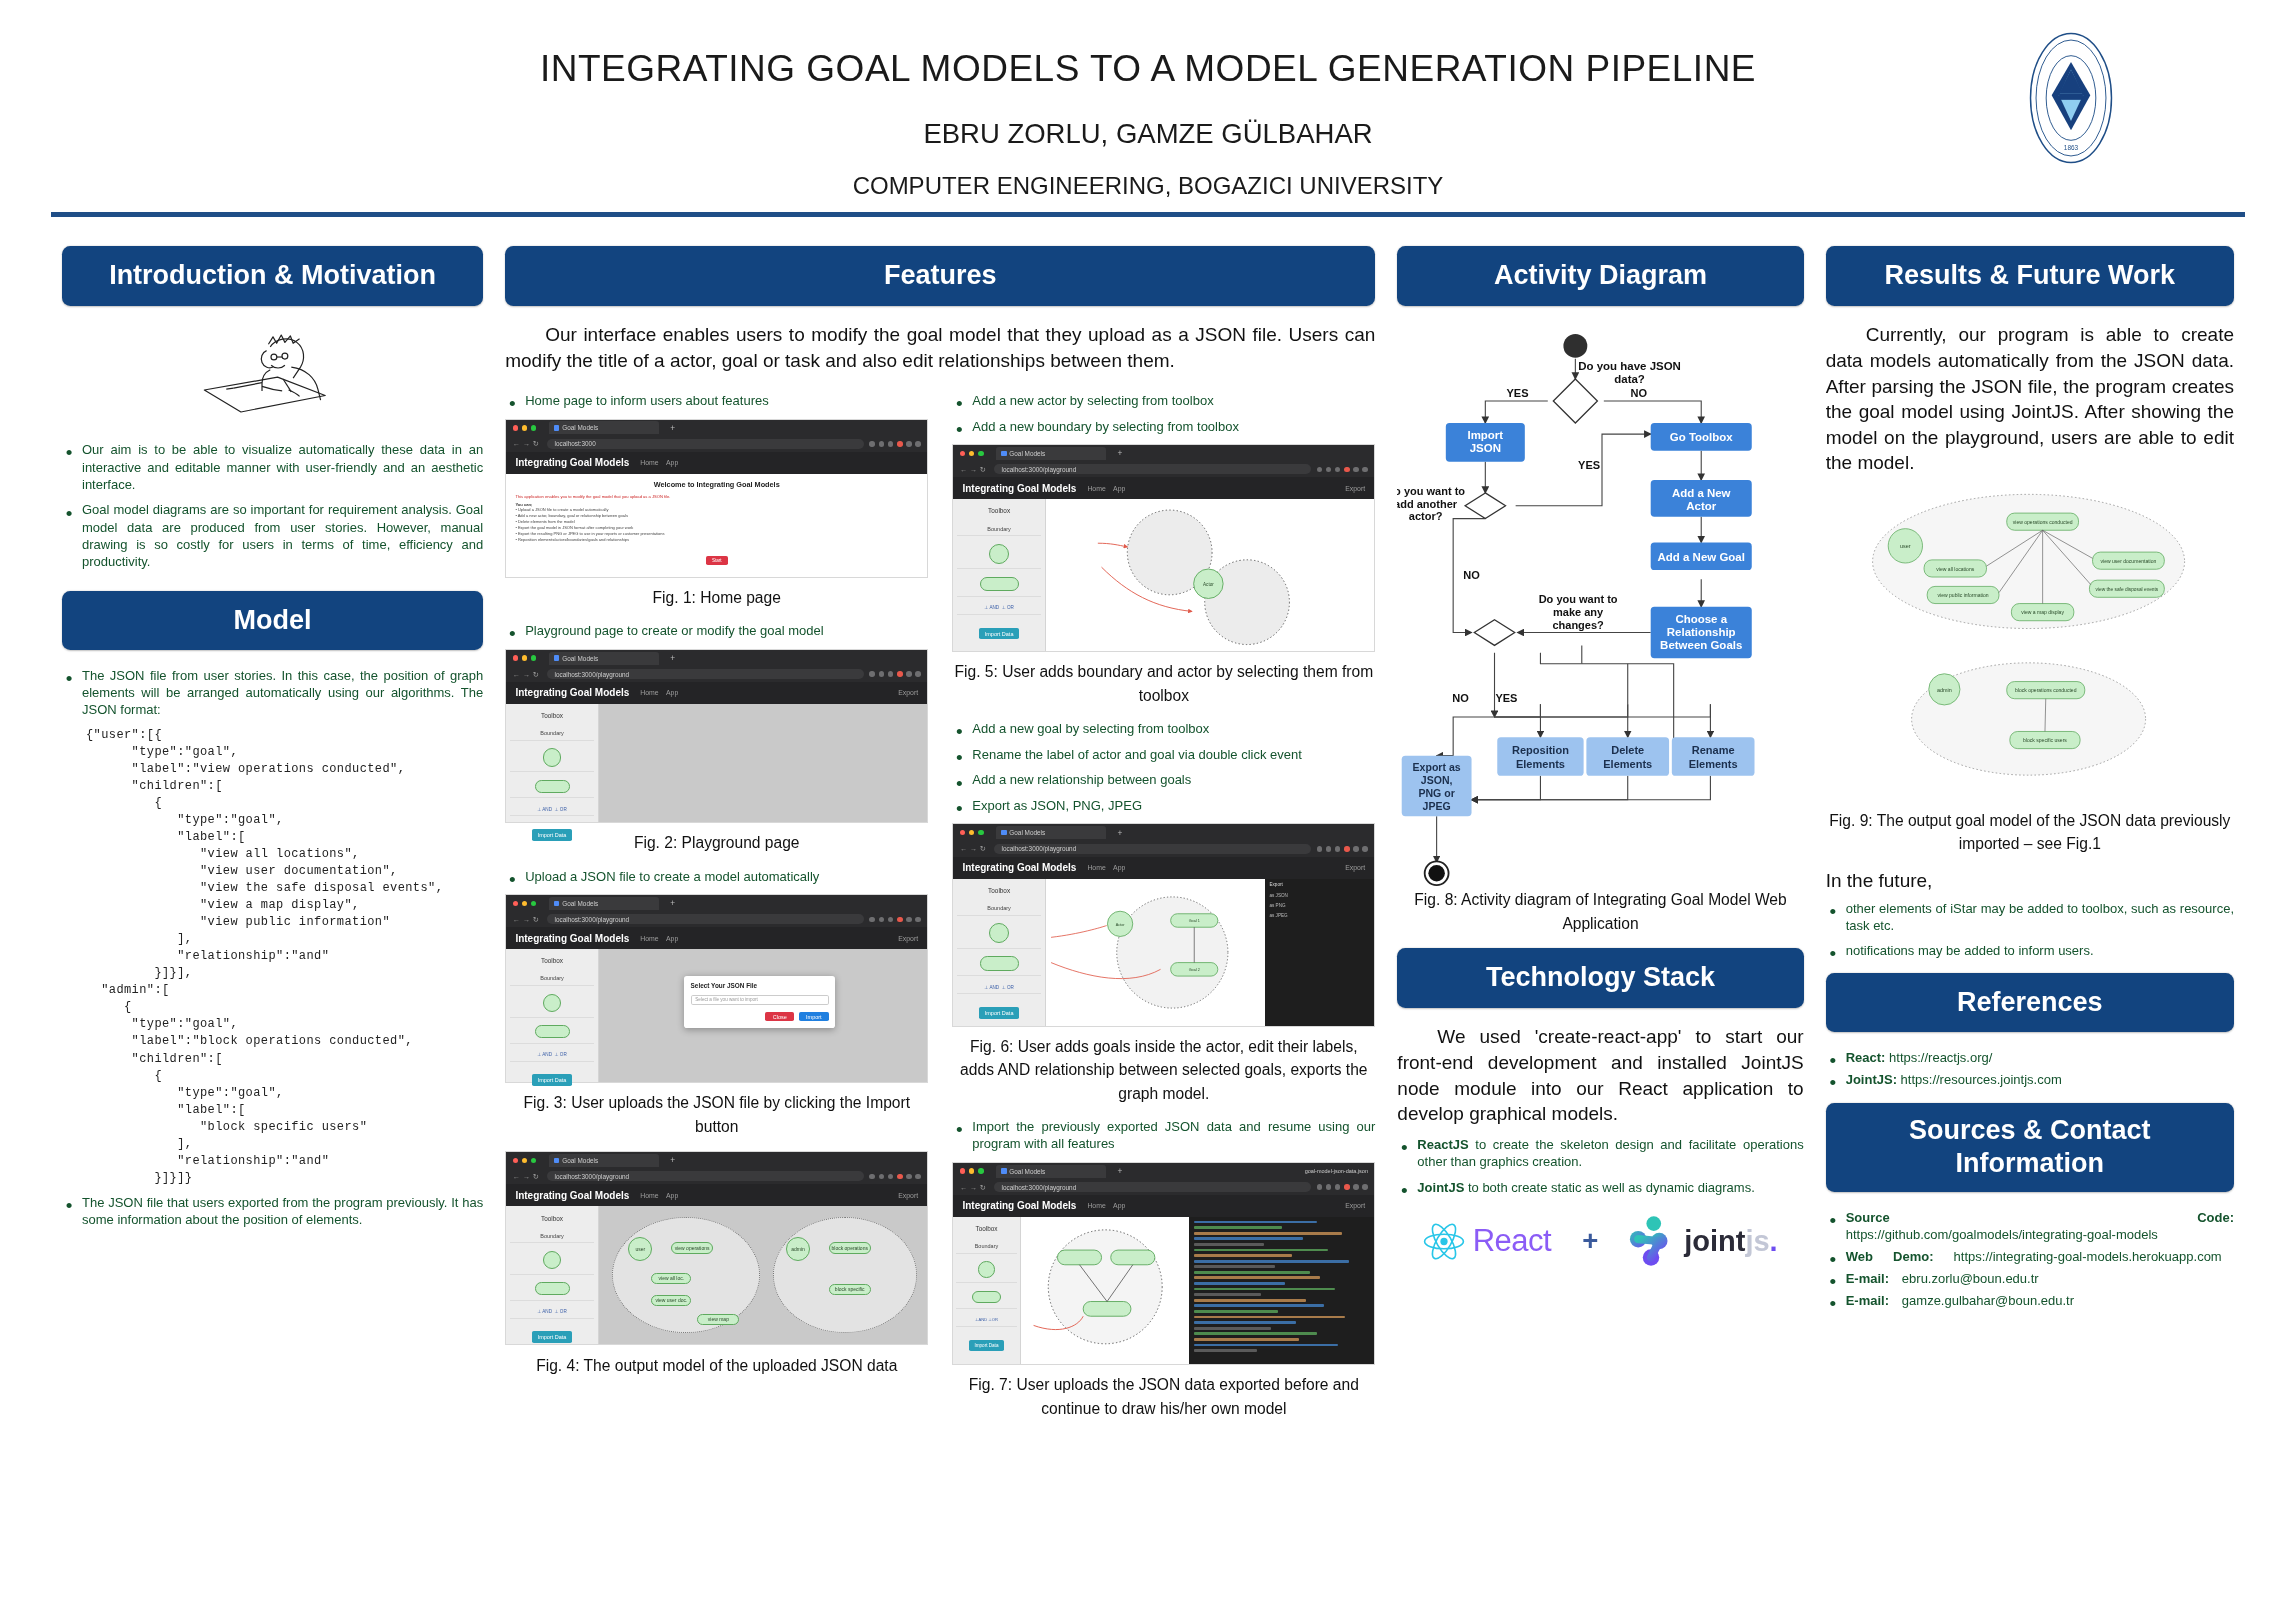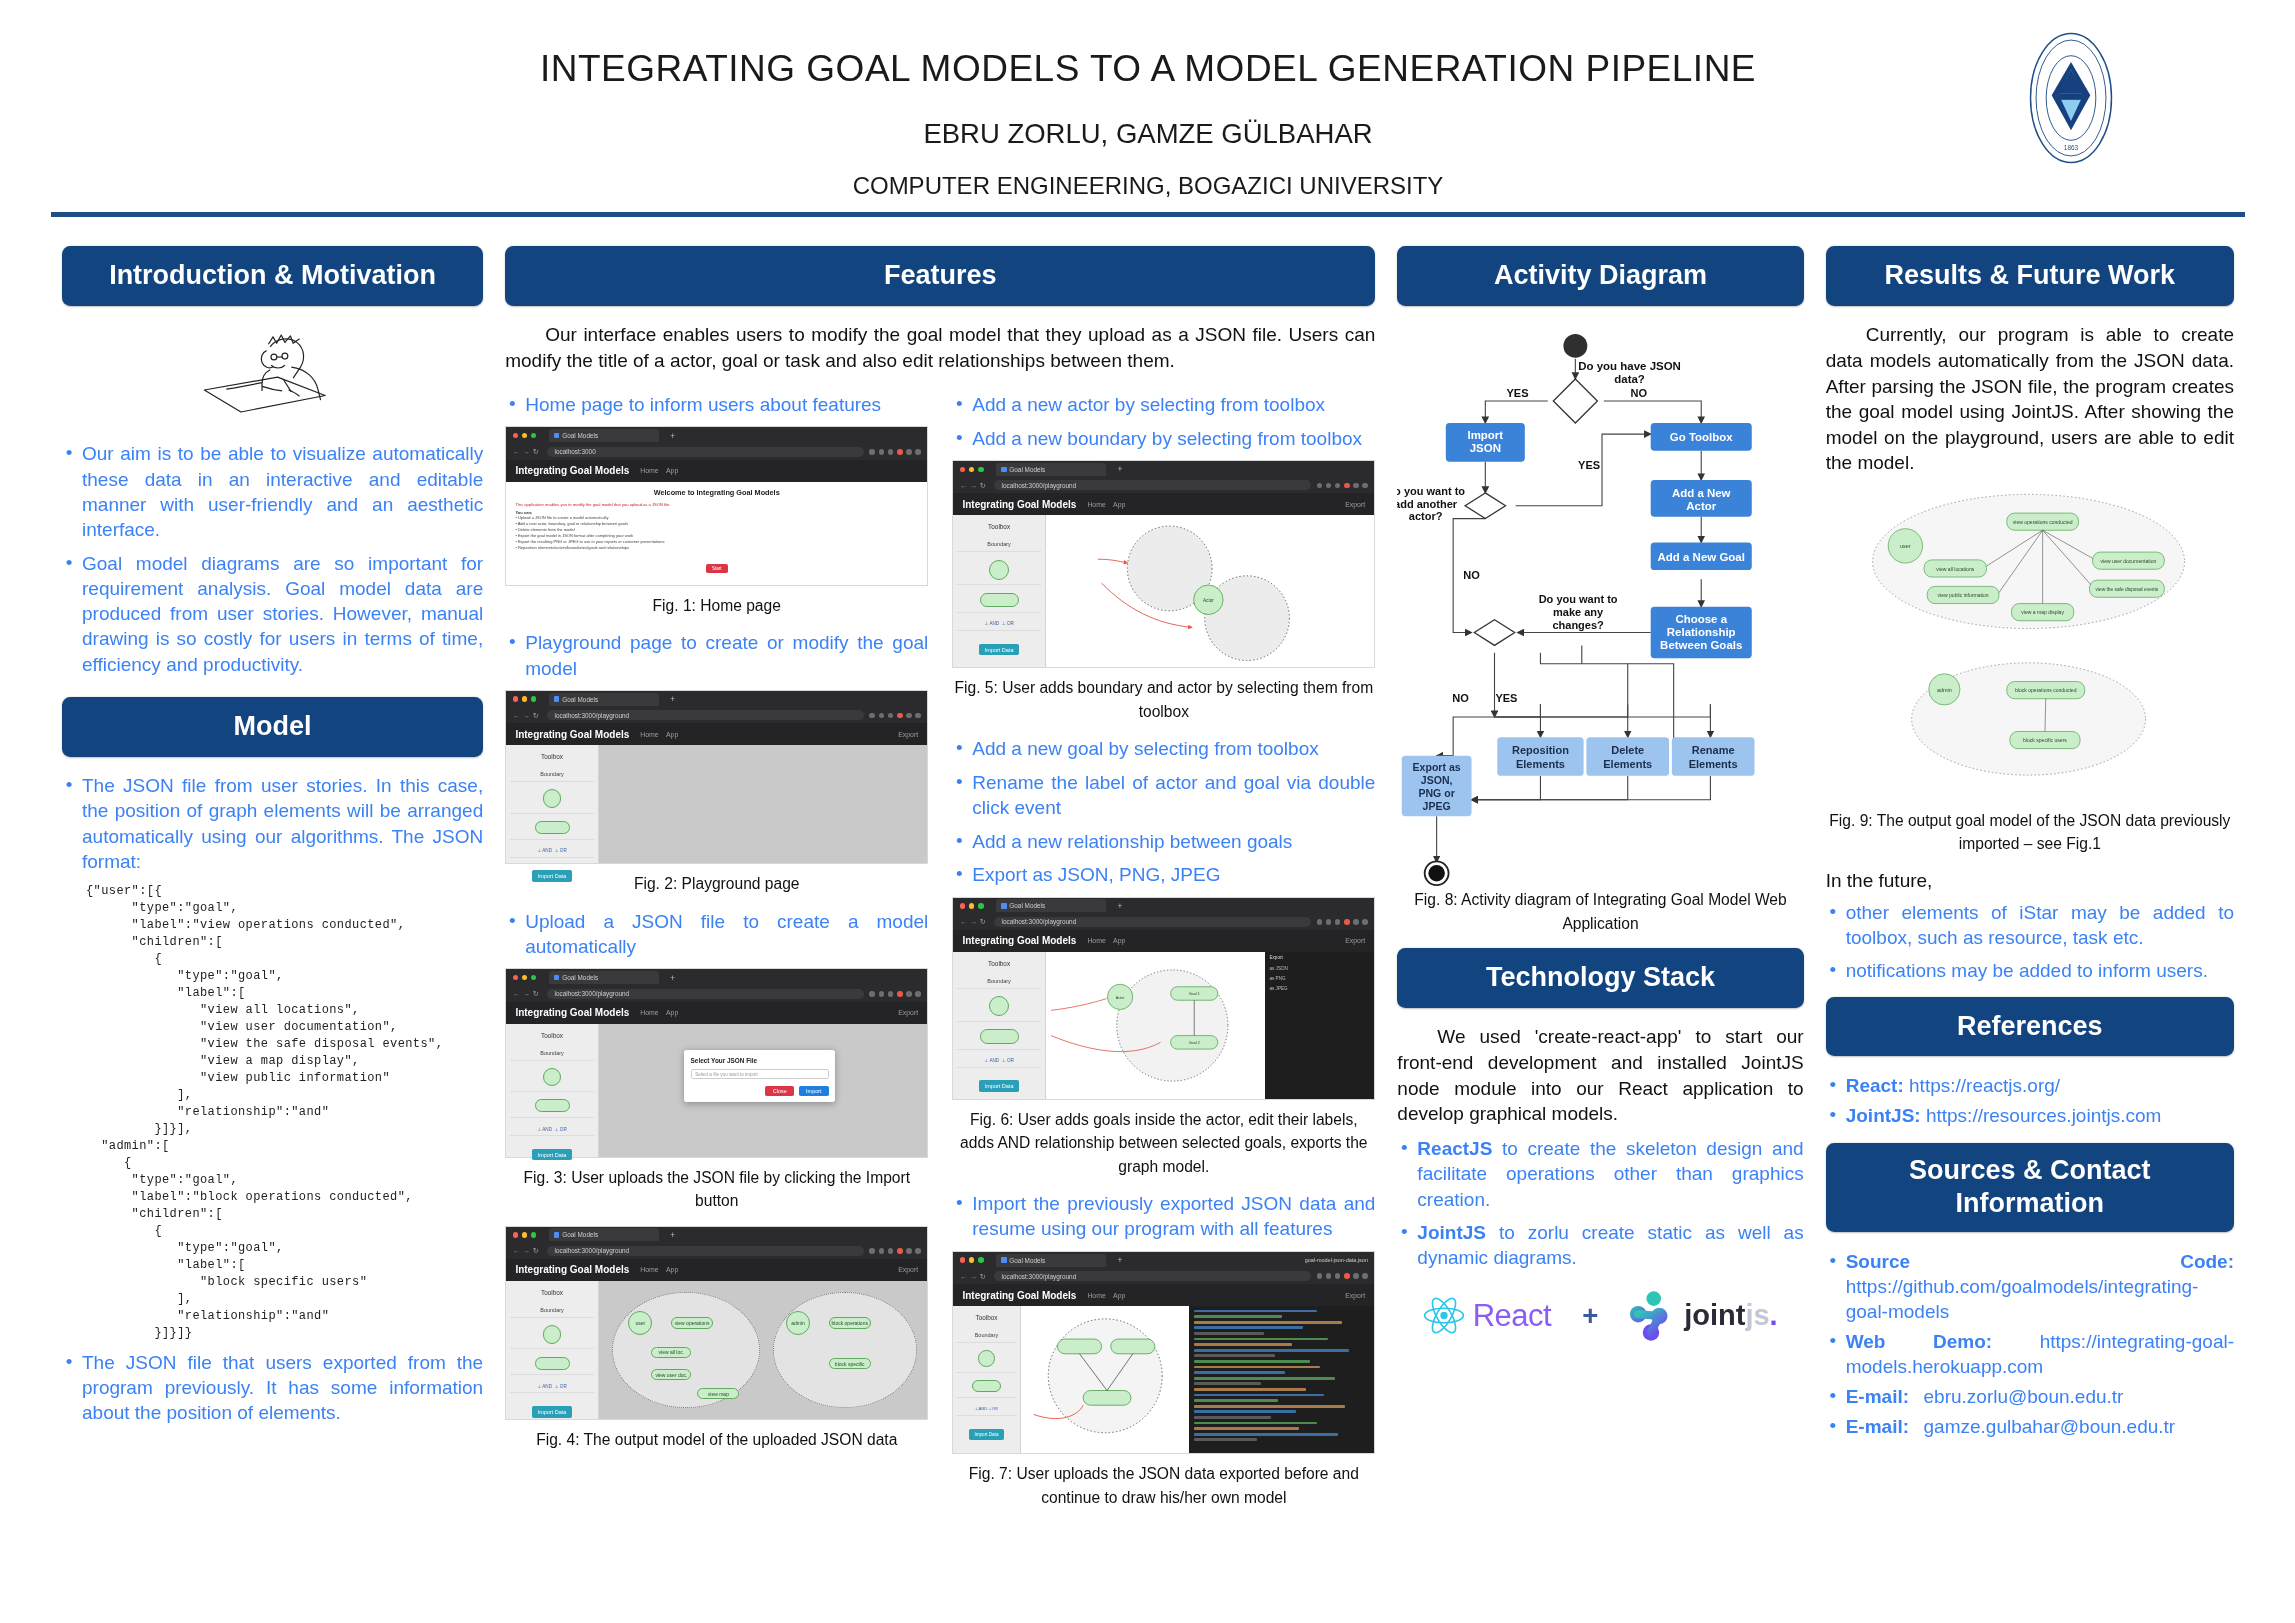--- a/index.html
+++ b/index.html
@@ -56,21 +56,21 @@
 
   
   p.body {
     font-size: 19px; line-height: 1.35; text-align: justify;
     text-indent: 40px; margin-bottom: 9.2px; color: #111;
   }
   p.body.noindent { text-indent: 0; }
   ul.bullets { list-style: none; margin: 5.5px 0 7.3px 0; }
   ul.bullets > li {
     position: relative; padding-left: 20px; margin-bottom: 8.3px;
-    font-size: 19px; line-height: 1.33; text-align: justify; color: #3b82f6;
+    font-size: 13px; line-height: 1.33; text-align: justify; color: #14532d;
   }
   ul.bullets > li::before {
     content: "\2022"; position: absolute; left: 3.7px; top: -0.9px; font-size: 19px;
   }
   ul.bullets.tight > li { margin-bottom: 4.6px; }
   .caption {
     font-size: 15.6px; text-align: center; line-height: 1.5;
     margin: 8.3px 0 13px 0; color: #111;
   }
   .fig-wrap { margin: 9.2px 0 0 0; }
@@ -854,21 +854,21 @@
         </svg>
       </div>
       <div class="caption" style="margin-top:-22px;">Fig. 8: Activity diagram of Integrating Goal Model Web Application</div>
 
       <div class="sec-head" style="text-align:center;">Technology Stack</div>
 
       <p class="body">We used 'create-react-app' to start our front-end development and installed JointJS node module into our React application to develop graphical models.</p>
 
       <ul class="bullets">
         <li><b>ReactJS</b><span> to create the skeleton design and facilitate operations other than graphics creation.</span></li>
-        <li><b>JointJS</b><span> to zorlu create static as well as dynamic diagrams.</span></li>
+        <li><b>JointJS</b><span> to both create static as well as dynamic diagrams.</span></li>
       </ul>
 
       <div class="logos">
         <span class="react-logo">
           <svg width="42" height="39" viewBox="0 0 52 46" aria-hidden="true">
             <g fill="none" stroke="#28c6e8" stroke-width="2">
               <ellipse cx="26" cy="23" rx="24" ry="9"></ellipse>
               <ellipse cx="26" cy="23" rx="24" ry="9" transform="rotate(60 26 23)"></ellipse>
               <ellipse cx="26" cy="23" rx="24" ry="9" transform="rotate(120 26 23)"></ellipse>
             </g>

